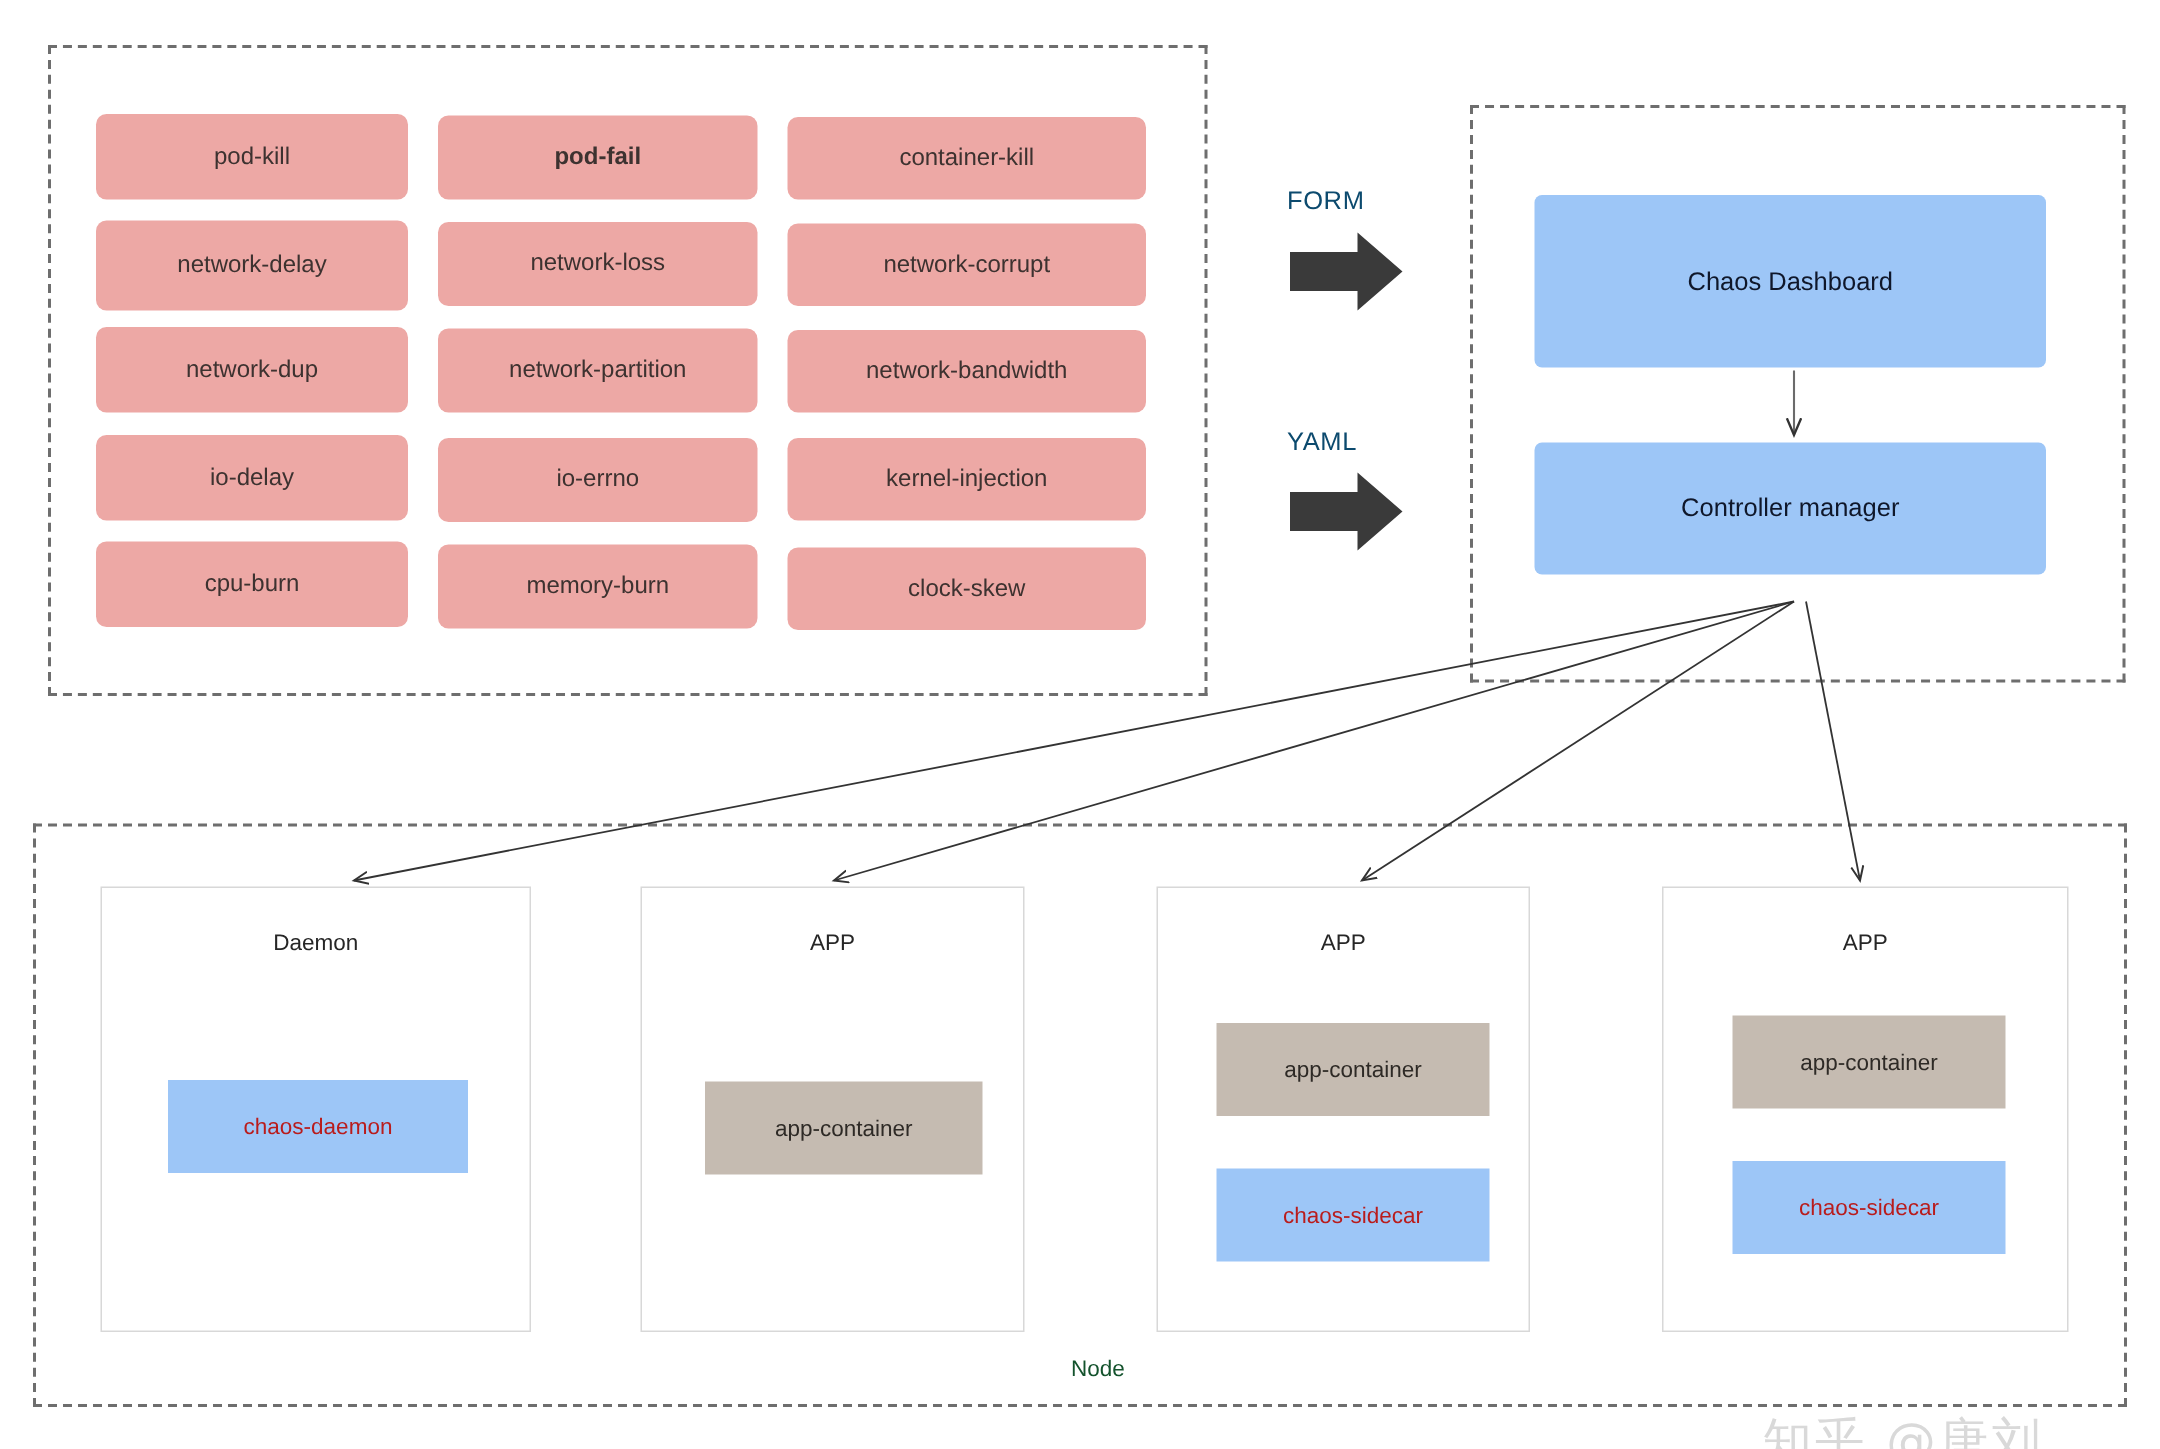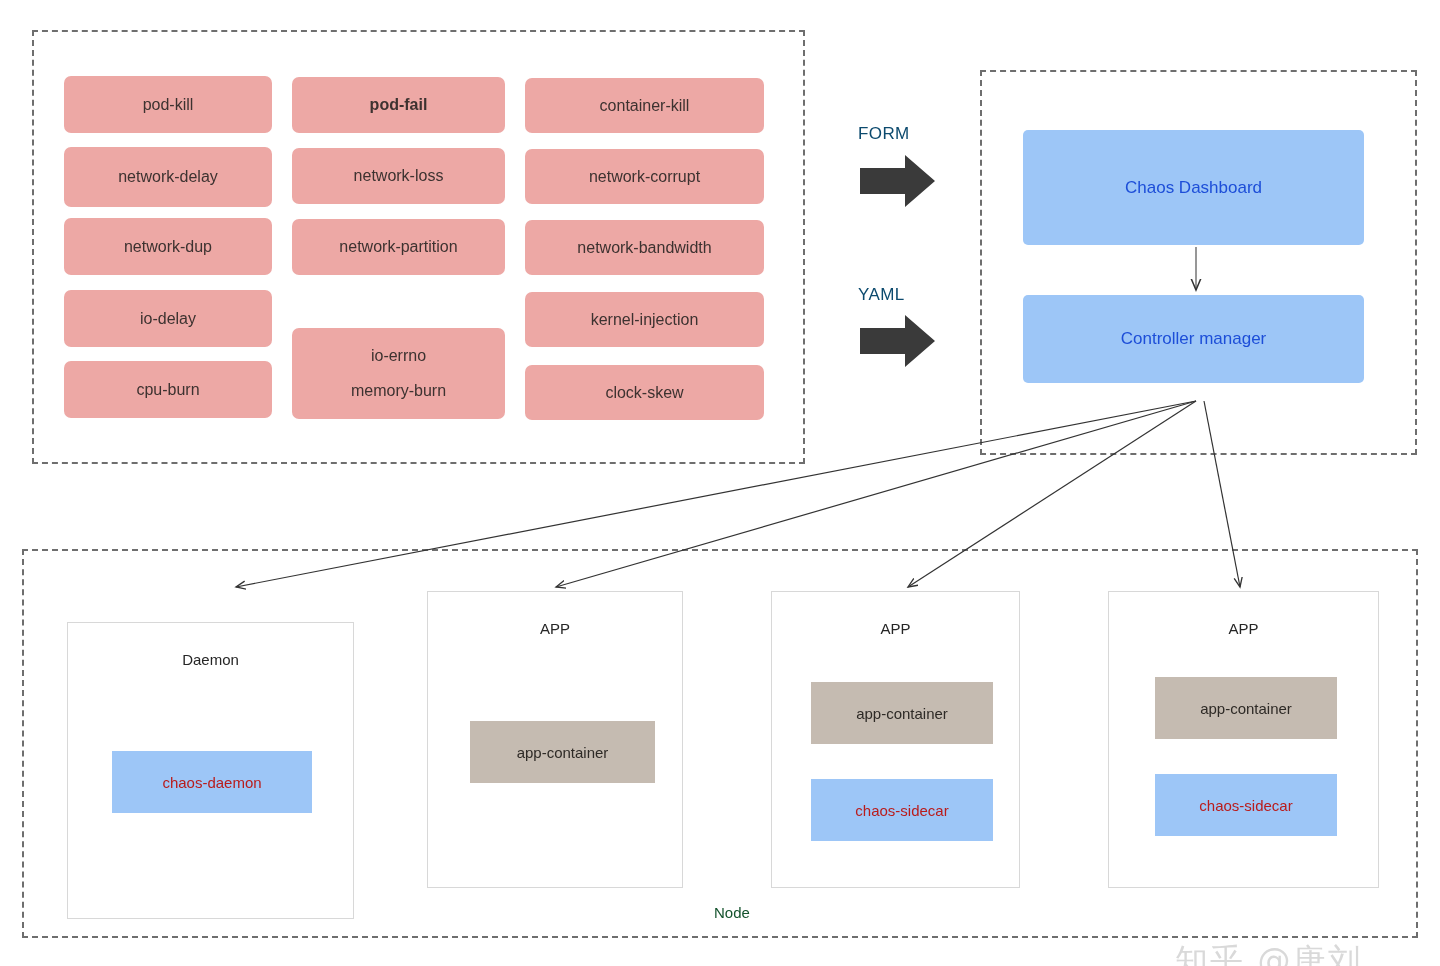--- a/index.html
+++ b/index.html
@@ -34,21 +34,21 @@
     font-size: 16px;
     box-sizing: border-box;
   }
   .blue-box {
     position: absolute;
     background: #9dc6f7;
     border-radius: 5px;
     display: flex;
     align-items: center;
     justify-content: center;
-    color: #1d4ed8;
+    color: #0f172a;
     font-size: 17px;
     box-sizing: border-box;
   }
   .flow-label {
     position: absolute;
     font-size: 17px;
     color: #0c4a6e;
     letter-spacing: 0.4px;
   }
   .pod-box {
@@ -115,41 +115,41 @@
 
   <div class="chaos-chip" style="left:64px; top:76px; width:208px; height:57px;">pod-kill</div>
   <div class="chaos-chip" style="left:64px; top:147px; width:208px; height:60px;">network-delay</div>
   <div class="chaos-chip" style="left:64px; top:218px; width:208px; height:57px;">network-dup</div>
   <div class="chaos-chip" style="left:64px; top:290px; width:208px; height:57px;">io-delay</div>
   <div class="chaos-chip" style="left:64px; top:361px; width:208px; height:57px;">cpu-burn</div>
 
   <div class="chaos-chip" style="left:292px; top:77px; width:213px; height:56px;font-weight:bold;">pod-fail</div>
   <div class="chaos-chip" style="left:292px; top:148px; width:213px; height:56px;">network-loss</div>
   <div class="chaos-chip" style="left:292px; top:219px; width:213px; height:56px;">network-partition</div>
-  <div class="chaos-chip" style="left:292px; top:292px; width:213px; height:56px;margin-top:36px;">io-errno</div>
+  <div class="chaos-chip" style="left:292px; top:292px; width:213px; height:56px;">io-errno</div>
   <div class="chaos-chip" style="left:292px; top:363px; width:213px; height:56px;">memory-burn</div>
 
   <div class="chaos-chip" style="left:525px; top:78px; width:239px; height:55px;">container-kill</div>
   <div class="chaos-chip" style="left:525px; top:149px; width:239px; height:55px;">network-corrupt</div>
   <div class="chaos-chip" style="left:525px; top:220px; width:239px; height:55px;">network-bandwidth</div>
   <div class="chaos-chip" style="left:525px; top:292px; width:239px; height:55px;">kernel-injection</div>
   <div class="chaos-chip" style="left:525px; top:365px; width:239px; height:55px;">clock-skew</div>
 
   <div class="flow-label" style="left:858px; top:124px;">FORM</div>
   <div class="flow-label" style="left:858px; top:285px;">YAML</div>
 
   <div class="dashed-group" style="left:980px; top:70px; width:437px; height:385px;"></div>
 
   <div class="blue-box" style="left:1023px; top:130px; width:341px; height:115px;">Chaos Dashboard</div>
 
   <div class="blue-box" style="left:1023px; top:295px; width:341px; height:88px;">Controller manager</div>
 
   <div class="dashed-group" style="left:22px; top:549px; width:1396px; height:389px;"></div>
 
-  <div class="pod-box" style="left:67px; top:591px; width:287px; height:297px;margin-top:31px;">
+  <div class="pod-box" style="left:67px; top:591px; width:287px; height:297px;">
     <div class="pod-title">Daemon</div>
     <div class="inner-container inner-blue" style="left:44px; top:128px; width:200px; height:62px;">chaos-daemon</div>
   </div>
 
   <div class="pod-box" style="left:427px; top:591px; width:256px; height:297px;">
     <div class="pod-title">APP</div>
     <div class="inner-container inner-tan" style="left:42px; top:129px; width:185px; height:62px;">app-container</div>
   </div>
 
   <div class="pod-box" style="left:771px; top:591px; width:249px; height:297px;">

